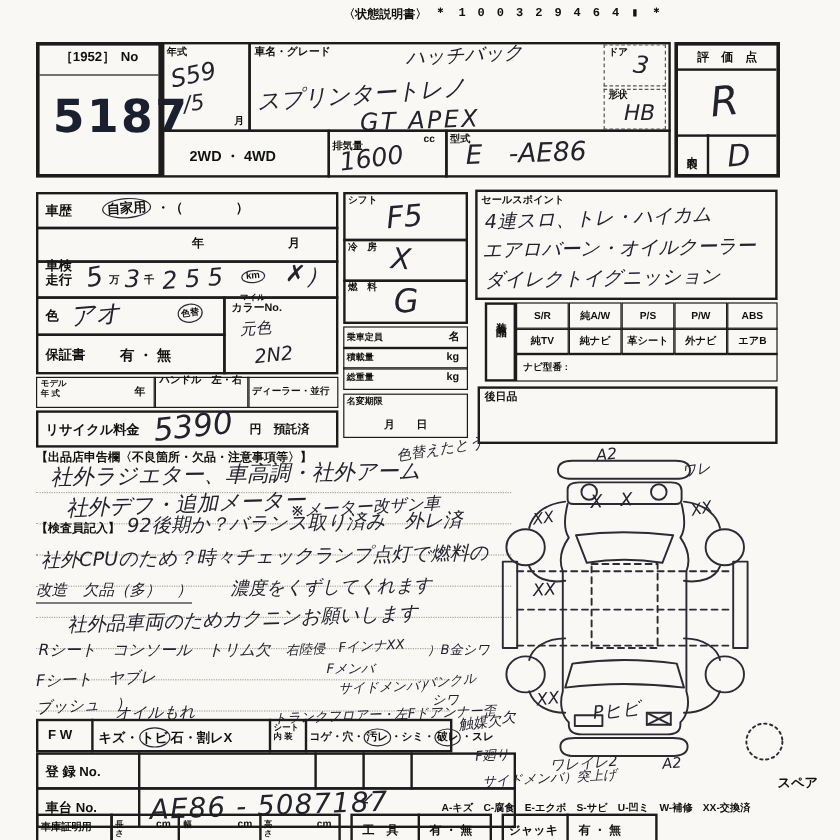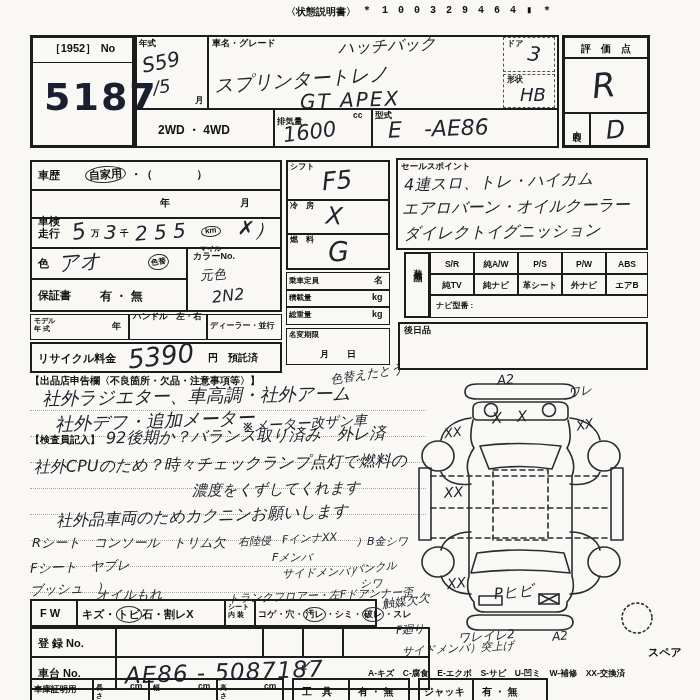--- a/index.html
+++ b/index.html
@@ -191,20 +191,21 @@
 
   <div class="a pt" style="left:30px;top:374px;font-size:10px;">【出品店申告欄〈不良箇所・欠品・注意事項等〉】</div>
   <div class="a hw" style="left:330px;top:368px;font-size:12px;transform:rotate(-9deg);">色替えたとう</div>
   <div class="a hw" style="left:42px;top:387px;font-size:18px;transform:rotate(-1deg);">社外ラジエター、車高調・社外アーム</div>
   <div class="a hw" style="left:55px;top:412px;font-size:18px;transform:rotate(-2deg);">社外デフ・追加メーター</div>
   <div class="a hw" style="left:242px;top:416px;font-size:14px;transform:rotate(-3deg);">※メーター改ザン車</div>
 
   <div class="a pt" style="left:30px;top:433px;font-size:10px;">【検査員記入】</div>
   <div class="a hw" style="left:106px;top:428px;font-size:16px;transform:rotate(-1deg);">92後期か？バランス取り済み　外レ済</div>
   <div class="a hw" style="left:34px;top:456px;font-size:16px;transform:rotate(-1deg);">社外CPUのため？時々チェックランプ点灯で燃料の</div>
+  <div class="a hw" style="left:30px;top:486px;font-size:13px;border-bottom:1.5px solid #2a2a34;padding-bottom:3px;">改造　欠品（多）　）</div>
   <div class="a hw" style="left:192px;top:482px;font-size:15px;transform:rotate(-1deg);">濃度をくずしてくれます</div>
   <div class="a hw" style="left:56px;top:508px;font-size:16px;transform:rotate(-2deg);">社外品車両のためカクニンお願いします</div>
 
   <div class="a hw" style="left:32px;top:536px;font-size:13px;">Rシート　コンソール　トリム欠</div>
   <div class="a hw" style="left:30px;top:560px;font-size:13px;transform:rotate(-2deg);">Fシート　ヤブレ</div>
   <div class="a hw" style="left:30px;top:582px;font-size:13px;transform:rotate(-3deg);">ブッシュ　）</div>
   <div class="a hw" style="left:96px;top:588px;font-size:13px;transform:rotate(-1deg);">オイルもれ</div>
   <div class="a hw" style="left:238px;top:534px;font-size:11px;transform:rotate(-3deg);">右陸侵　FインナXX</div>
   <div class="a hw" style="left:356px;top:536px;font-size:11px;">）B金シワ</div>
   <div class="a hw" style="left:272px;top:552px;font-size:11px;">Fメンバ</div>

